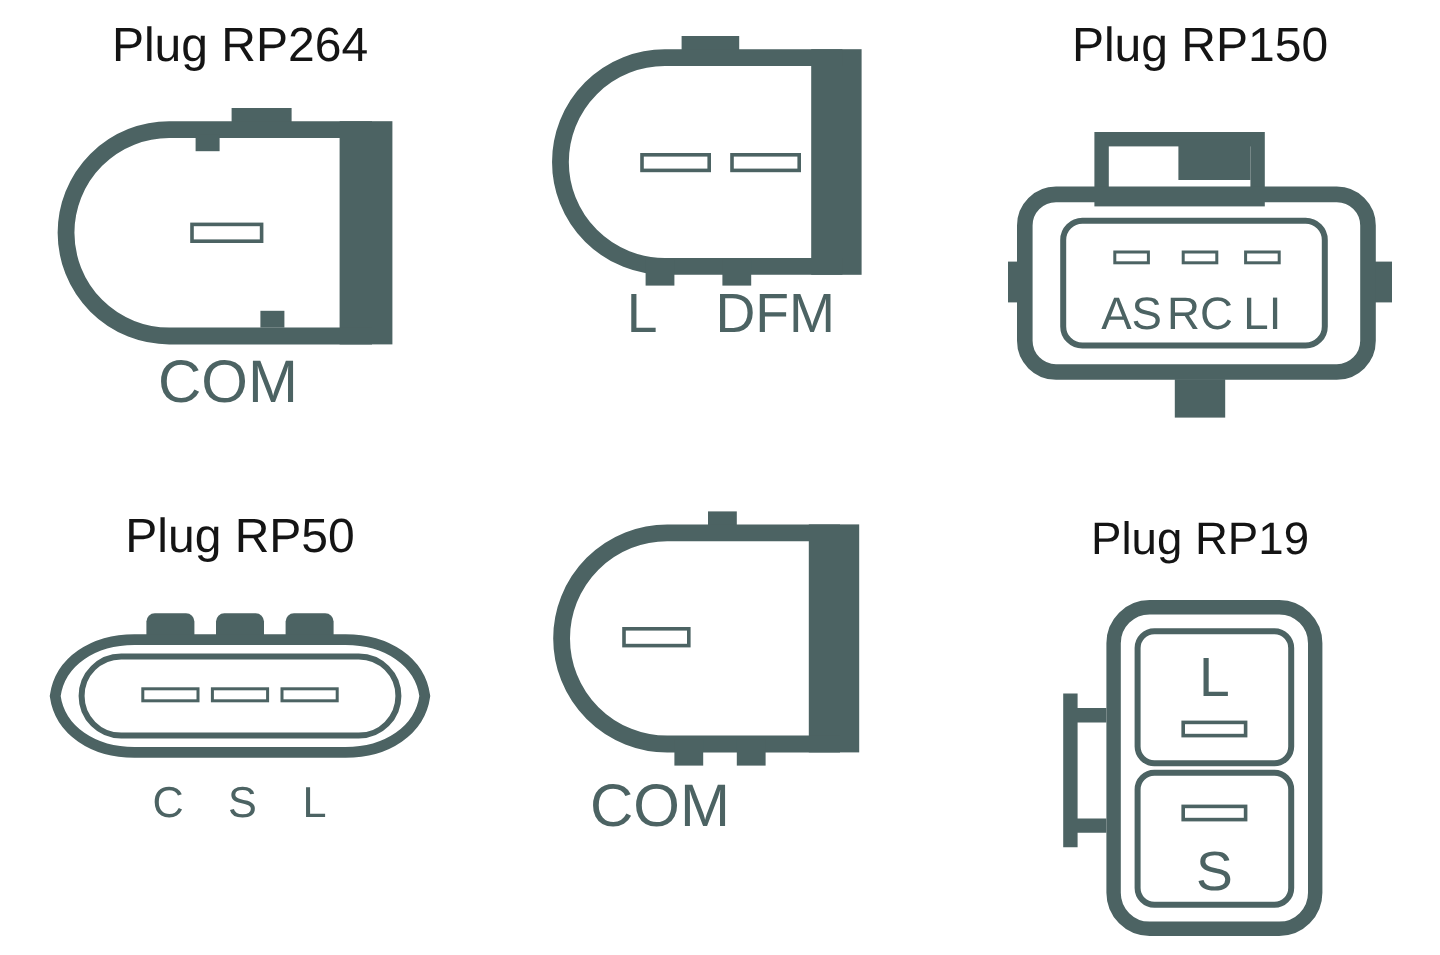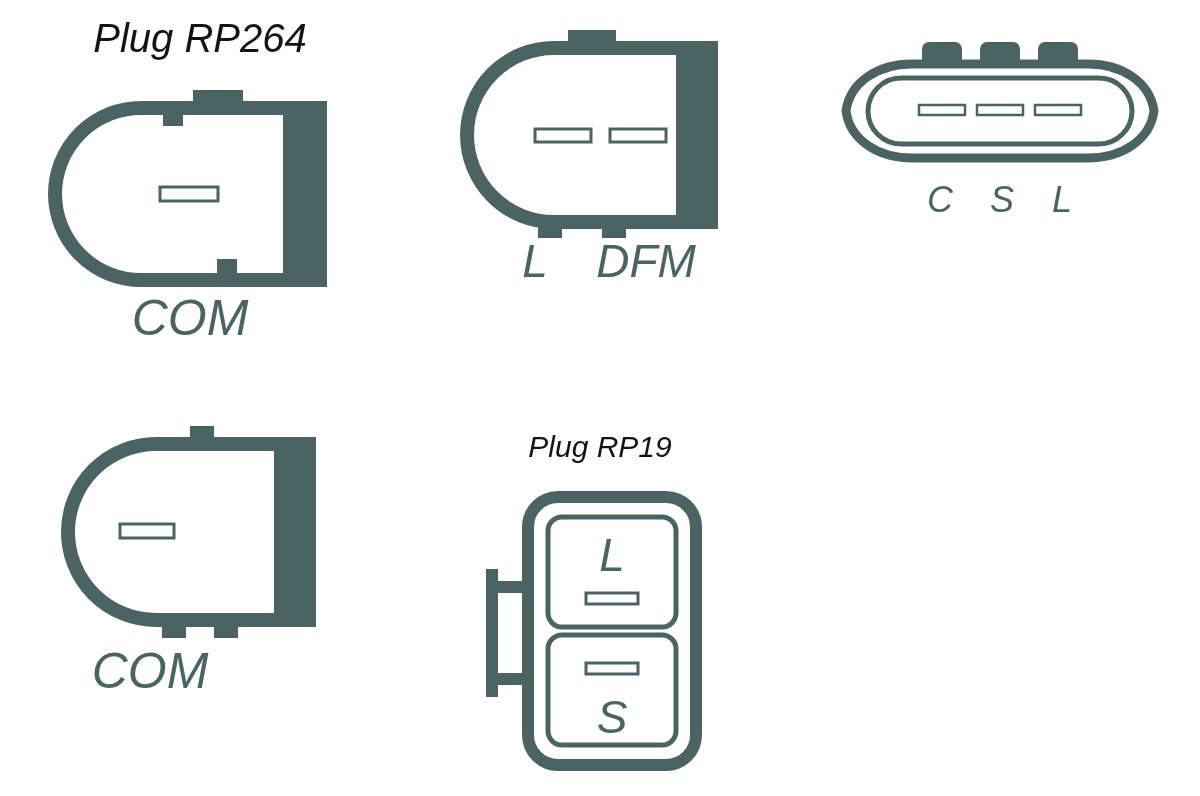--- a/index.html
+++ b/index.html
@@ -2,27 +2,26 @@
 <html style="--ink: #4c6363; --title: #141414; --bg: #ffffff;"><head>
 <meta charset="utf-8">
 <style>
   :root { --ink:#4c6363; --title:#141414; --bg:#ffffff; }
   * { margin:0; padding:0; box-sizing:border-box; }
   html,body { background:var(--bg); }
   .page {
     width:1168px; height:796px; overflow:hidden; background:var(--bg);
     display:grid; grid-template-columns:repeat(3,400px); grid-template-rows:398px 398px;
     font-family:"Liberation Sans", sans-serif;
-    font-style:italic;
   }
   .card { display:flex; flex-direction:column; align-items:center; }
   .title { color:var(--title); font-size:40px; font-weight:400; line-height:1.1; }
   .row1 .title { margin-top:16px; }
   .row2 .title { margin-top:27px; }
-  .title.small { font-size:30px; margin-top:32px; }
+  .title.small { font-size:38px; margin-top:32px; }
   svg.diagram { display:block; }
   .d-rp264, .d-rp14 { margin-top:24px; }
   .d-rp150 { margin-top:46px; }
   .d-rp50 { margin-top:34px; }
   .d-rp28 { margin-top:28px; }
   .d-rp19 { margin-top:24px; }
   .ink-fill { fill:var(--ink); stroke:none; }
   .ink-stroke { fill:none; stroke:var(--ink); }
   .slot { fill:#ffffff; stroke:var(--ink); }
   .pin-text { fill:var(--ink); font-family:"Liberation Sans", sans-serif; }
@@ -52,22 +51,41 @@
       <path class="ink-stroke" stroke-width="14" d="M 252 24 L 104 24 A 87 87 0 0 0 104 198 L 252 198"></path>
       <rect class="ink-fill" x="88" y="192" width="24" height="22"></rect>
       <rect class="ink-fill" x="152" y="192" width="24" height="22"></rect>
       <rect class="slot" stroke-width="3" x="85" y="105" width="56" height="13"></rect>
       <rect class="slot" stroke-width="3" x="160" y="105" width="56" height="13"></rect>
       <text class="pin-text" x="85" y="253" font-size="46" text-anchor="middle">L</text>
       <text class="pin-text" x="196" y="253" font-size="46" text-anchor="middle">DFM</text>
     </svg>
   </section>
 
+  <section class="card row1">
+    <h2 class="title">Plug RP150</h2>
+    <svg class="diagram d-rp150" width="320" height="250" viewBox="0 0 320 250">
+      <rect class="ink-stroke" stroke-width="12" x="78" y="10" width="130" height="50"></rect>
+      <rect class="ink-fill" x="142" y="10" width="60" height="34"></rect>
+      <rect class="ink-fill" x="0" y="112" width="16" height="34"></rect>
+      <rect class="ink-fill" x="304" y="112" width="16" height="34"></rect>
+      <rect class="ink-fill" x="139" y="210" width="42" height="32"></rect>
+      <rect class="ink-stroke" stroke-width="13" x="14" y="56" width="286" height="148" rx="26"></rect>
+      <rect class="ink-stroke" stroke-width="5" x="46" y="78" width="218" height="104" rx="16"></rect>
+      <rect class="slot" stroke-width="2.5" x="89" y="104" width="28" height="9"></rect>
+      <rect class="slot" stroke-width="2.5" x="146" y="104" width="28" height="9"></rect>
+      <rect class="slot" stroke-width="2.5" x="198" y="104" width="28" height="9"></rect>
+      <text class="pin-text" x="103" y="168" font-size="38" text-anchor="middle">AS</text>
+      <text class="pin-text" x="160" y="168" font-size="38" text-anchor="middle">RC</text>
+      <text class="pin-text" x="212" y="168" font-size="38" text-anchor="middle">LI</text>
+    </svg>
+  </section>
 
   <section class="card row2">
+    <h2 class="title">Plug RP50</h2>
     <svg class="diagram d-rp50" width="320" height="200" viewBox="0 0 320 200">
       <rect class="ink-fill" x="82" y="8" width="40" height="26" rx="7"></rect>
       <rect class="ink-fill" x="140" y="8" width="40" height="26" rx="7"></rect>
       <rect class="ink-fill" x="198" y="8" width="40" height="26" rx="7"></rect>
       <path class="ink-stroke" stroke-width="9" d="M 6 77 C 10 48 38 30 72 30 L 248 30 C 282 30 310 48 314 77 C 310 106 282 124 248 124 L 72 124 C 38 124 10 106 6 77 Z"></path>
       <rect class="ink-stroke" stroke-width="5" x="28" y="44" width="264" height="66" rx="33"></rect>
       <rect class="slot" stroke-width="2.5" x="79" y="71" width="46" height="10"></rect>
       <rect class="slot" stroke-width="2.5" x="137" y="71" width="46" height="10"></rect>
       <rect class="slot" stroke-width="2.5" x="195" y="71" width="46" height="10"></rect>
       <text class="pin-text" x="100" y="178" font-size="36" text-anchor="middle">C</text>

